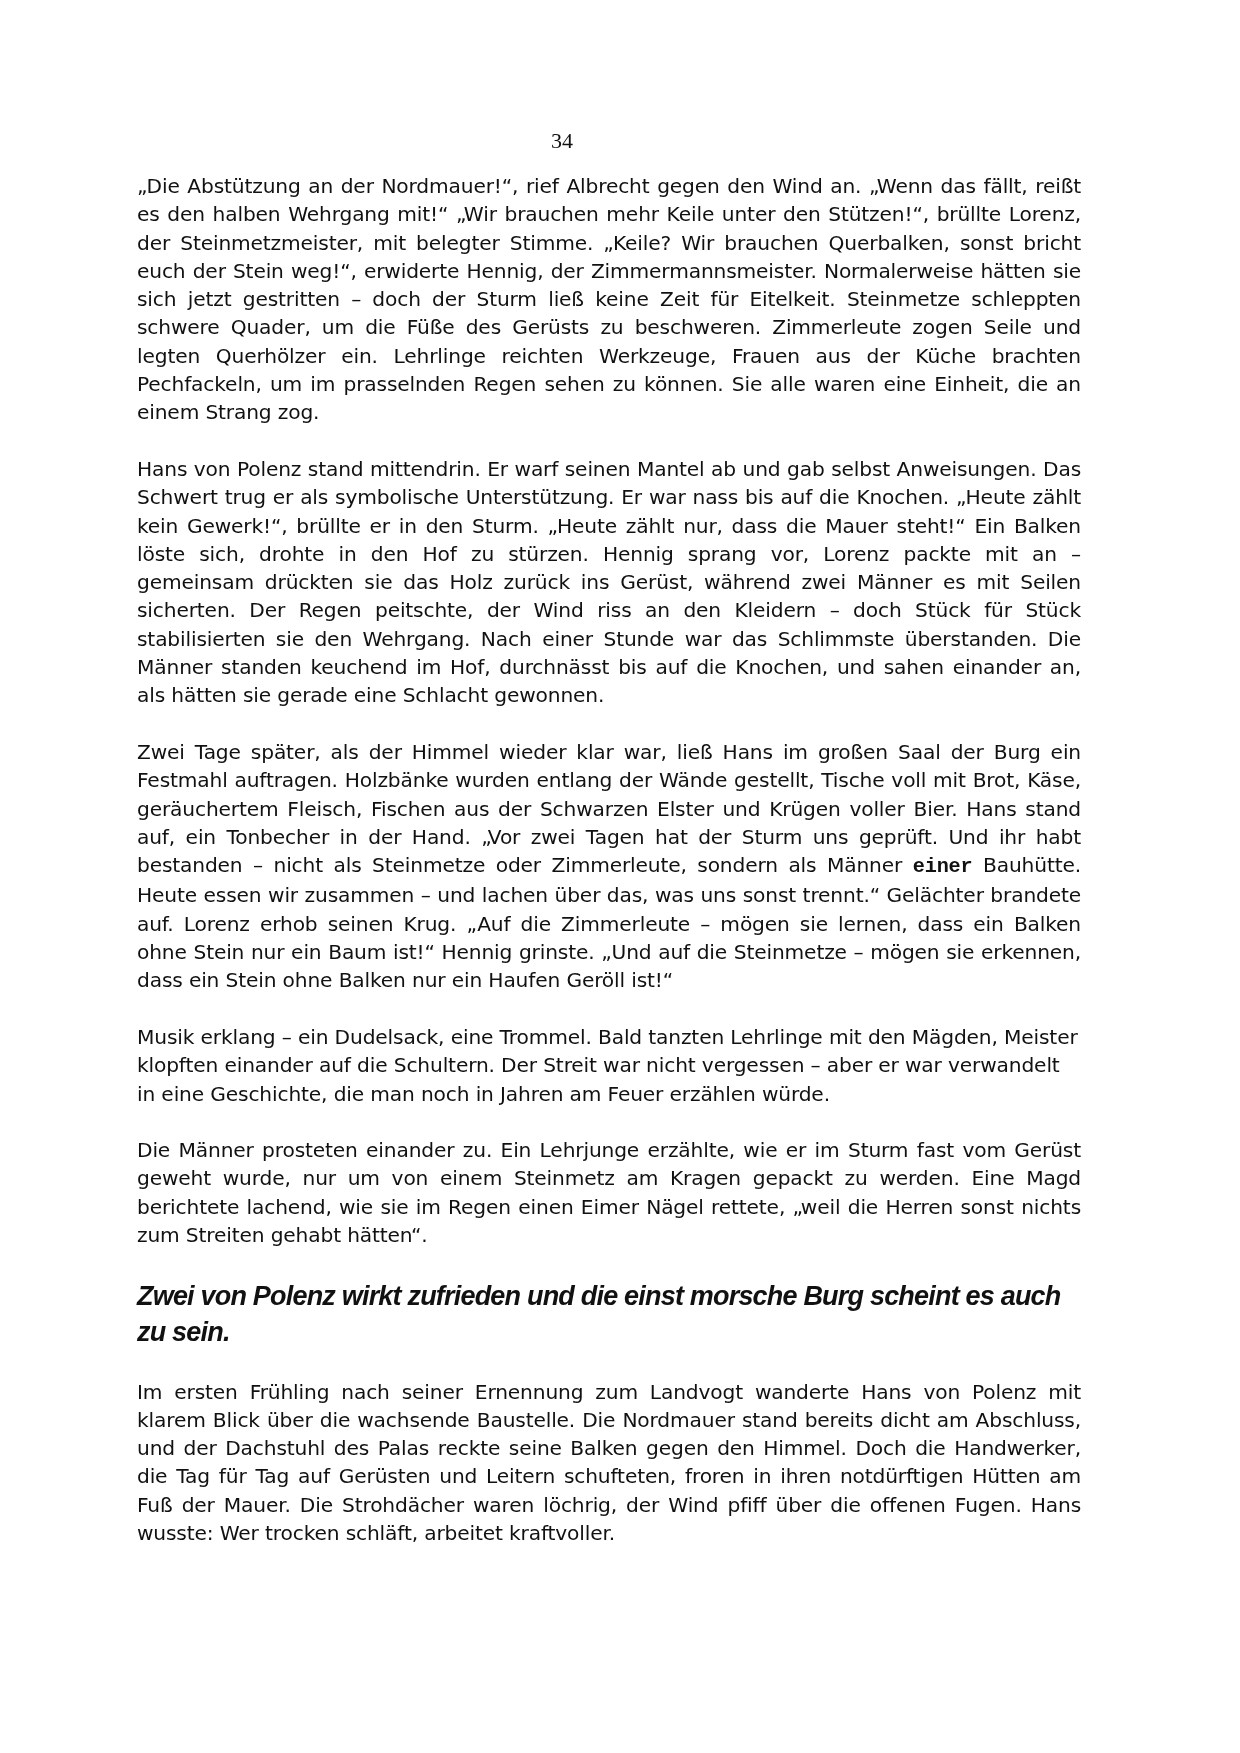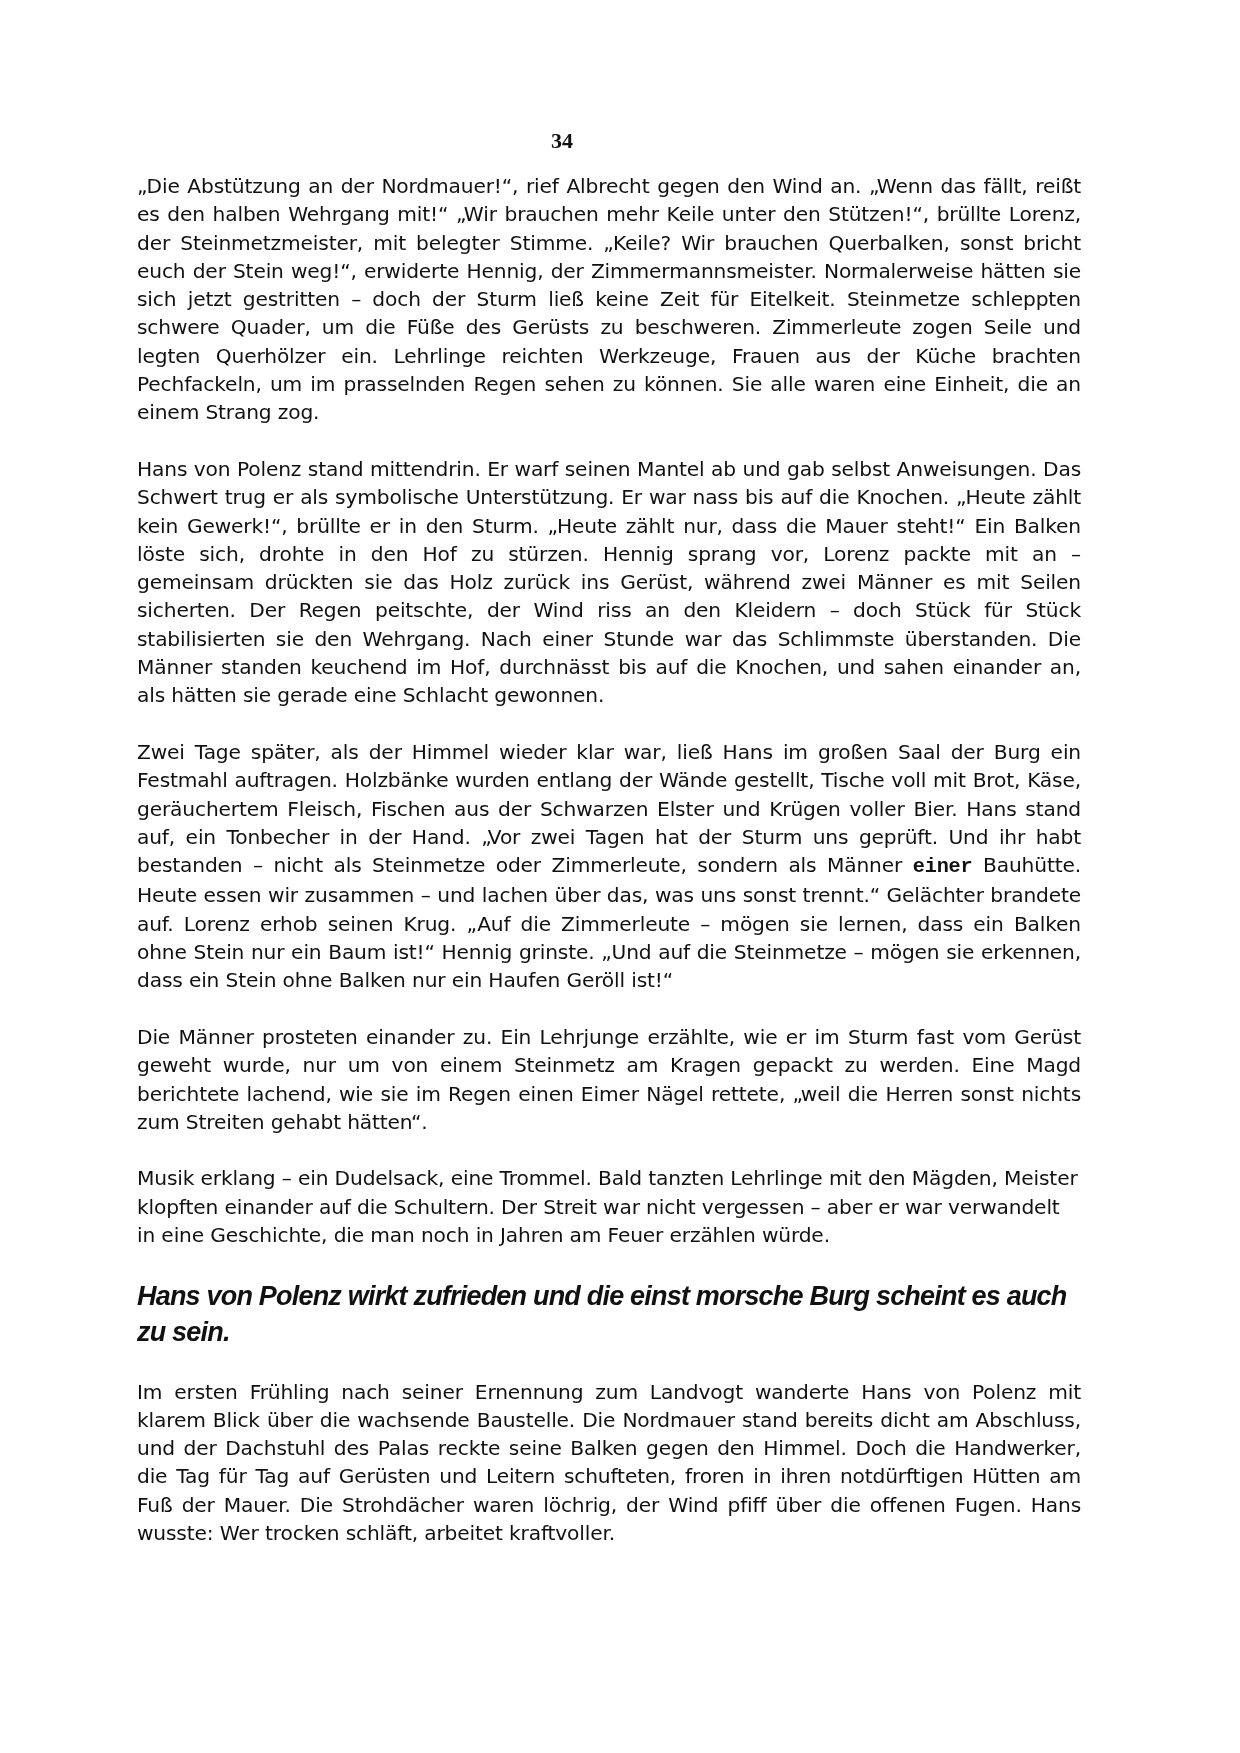--- a/index.html
+++ b/index.html
@@ -1,19 +1,19 @@
 <!DOCTYPE html>
 <html><head>
   <meta charset="utf-8">
   <style>
     html, body { margin: 0; padding: 0; background: #ffffff; }
     body { width: 1240px; height: 1753px; position: relative; overflow: hidden; color: #111111; }
     .page-number {
       position: absolute; top: 128px; left: 0; width: 1124px; text-align: center;
-      font-family: "Liberation Serif", serif; font-size: 22px; color: #111; font-weight: bold;
+      font-family: "Liberation Serif", serif; font-size: 22px; color: #111;
     }
     .content {
       position: absolute; top: 172px; left: 137px; width: 944px;
       font-family: "DejaVu Sans", sans-serif; font-size: 20.2px; line-height: 28.3px;
       letter-spacing: -0.15px;
     }
     .para { margin: 0 0 28.3px 0; text-align: justify; }
     .para.last-left { text-align: left; }
     .heading {
       margin: 6px 0 28px 0; font-family: "Liberation Sans", sans-serif;
@@ -24,17 +24,17 @@
   </style>
 </head>
 <body>
 
 <div class="page-number">34</div>
 
 <div class="content">
   <p class="para">„Die Abstützung an der Nordmauer!“, rief Albrecht gegen den Wind an. „Wenn das fällt, reißt es den halben Wehrgang mit!“ „Wir brauchen mehr Keile unter den Stützen!“, brüllte Lorenz, der Steinmetzmeister, mit belegter Stimme. „Keile? Wir brauchen Querbalken, sonst bricht euch der Stein weg!“, erwiderte Hennig, der Zimmermannsmeister. Normalerweise hätten sie sich jetzt gestritten – doch der Sturm ließ keine Zeit für Eitelkeit. Steinmetze schleppten schwere Quader, um die Füße des Gerüsts zu beschweren. Zimmerleute zogen Seile und legten Querhölzer ein. Lehrlinge reichten Werkzeuge, Frauen aus der Küche brachten Pechfackeln, um im prasselnden Regen sehen zu können. Sie alle waren eine Einheit, die an einem Strang zog.</p>
   <p class="para">Hans von Polenz stand mittendrin. Er warf seinen Mantel ab und gab selbst Anweisungen. Das Schwert trug er als symbolische Unterstützung. Er war nass bis auf die Knochen. „Heute zählt kein Gewerk!“, brüllte er in den Sturm. „Heute zählt nur, dass die Mauer steht!“ Ein Balken löste sich, drohte in den Hof zu stürzen. Hennig sprang vor, Lorenz packte mit an – gemeinsam drückten sie das Holz zurück ins Gerüst, während zwei Männer es mit Seilen sicherten. Der Regen peitschte, der Wind riss an den Kleidern – doch Stück für Stück stabilisierten sie den Wehrgang. Nach einer Stunde war das Schlimmste überstanden. Die Männer standen keuchend im Hof, durchnässt bis auf die Knochen, und sahen einander an, als hätten sie gerade eine Schlacht gewonnen.</p>
   <p class="para"><span>Zwei Tage später, als der Himmel wieder klar war, ließ Hans im großen Saal der Burg ein Festmahl auftragen. Holzbänke wurden entlang der Wände gestellt, Tische voll mit Brot, Käse, geräuchertem Fleisch, Fischen aus der Schwarzen Elster und Krügen voller Bier. Hans stand auf, ein Tonbecher in der Hand. „Vor zwei Tagen hat der Sturm uns geprüft. Und ihr habt bestanden – nicht als Steinmetze oder Zimmerleute, sondern als Männer </span><span class="bold">einer</span><span> Bauhütte. Heute essen wir zusammen – und lachen über das, was uns sonst trennt.“ Gelächter brandete auf. Lorenz erhob seinen Krug. „Auf die Zimmerleute – mögen sie lernen, dass ein Balken ohne Stein nur ein Baum ist!“ Hennig grinste. „Und auf die Steinmetze – mögen sie erkennen, dass ein Stein ohne Balken nur ein Haufen Geröll ist!“</span></p>
+  <p class="para last-left">Musik erklang – ein Dudelsack, eine Trommel. Bald tanzten Lehrlinge mit den Mägden, Meister klopften einander auf die Schultern. Der Streit war nicht vergessen – aber er war verwandelt in eine Geschichte, die man noch in Jahren am Feuer erzählen würde.</p>
   <p class="para">Die Männer prosteten einander zu. Ein Lehrjunge erzählte, wie er im Sturm fast vom Gerüst geweht wurde, nur um von einem Steinmetz am Kragen gepackt zu werden. Eine Magd berichtete lachend, wie sie im Regen einen Eimer Nägel rettete, „weil die Herren sonst nichts zum Streiten gehabt hätten“.</p>
-  <p class="para last-left">Musik erklang – ein Dudelsack, eine Trommel. Bald tanzten Lehrlinge mit den Mägden, Meister klopften einander auf die Schultern. Der Streit war nicht vergessen – aber er war verwandelt in eine Geschichte, die man noch in Jahren am Feuer erzählen würde.</p>
-  <h2 class="heading">Hans von Polenz wirkt zufrieden und die einst morsche Burg scheint es auch zu sein.</h2>
+  <h2 class="heading">Zwei von Polenz wirkt zufrieden und die einst morsche Burg scheint es auch zu sein.</h2>
   <p class="para">Im ersten Frühling nach seiner Ernennung zum Landvogt wanderte Hans von Polenz mit klarem Blick über die wachsende Baustelle. Die Nordmauer stand bereits dicht am Abschluss, und der Dachstuhl des Palas reckte seine Balken gegen den Himmel. Doch die Handwerker, die Tag für Tag auf Gerüsten und Leitern schufteten, froren in ihren notdürftigen Hütten am Fuß der Mauer. Die Strohdächer waren löchrig, der Wind pfiff über die offenen Fugen. Hans wusste: Wer trocken schläft, arbeitet kraftvoller.</p>
 </div>
 
 </body></html>

